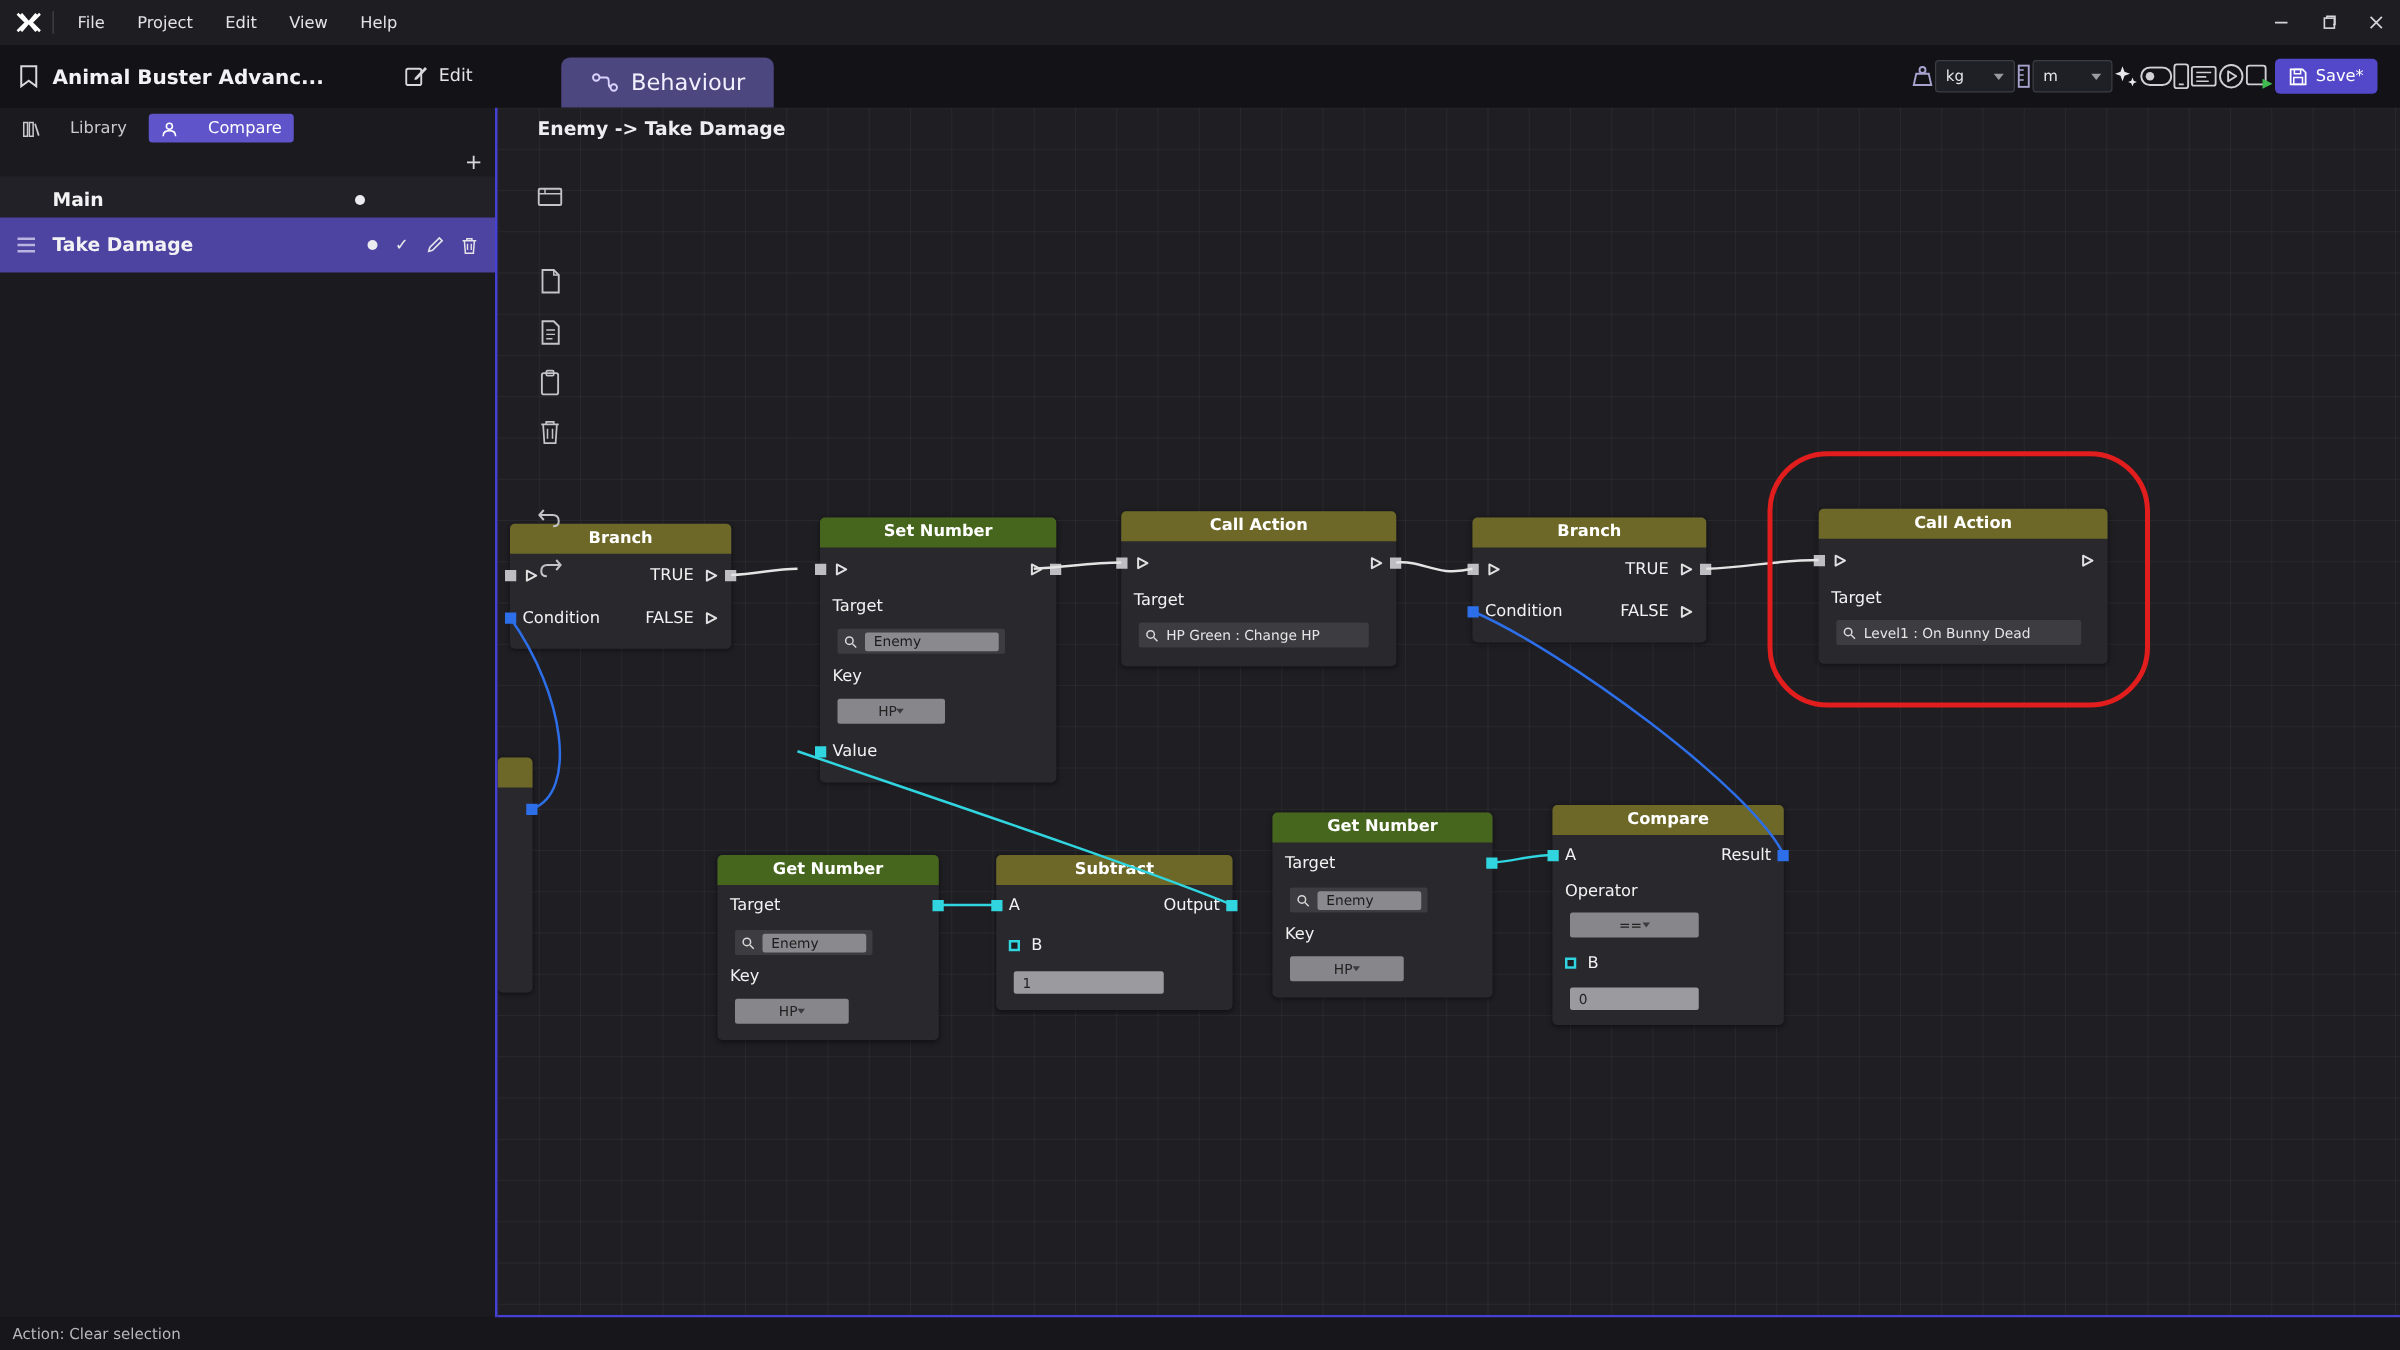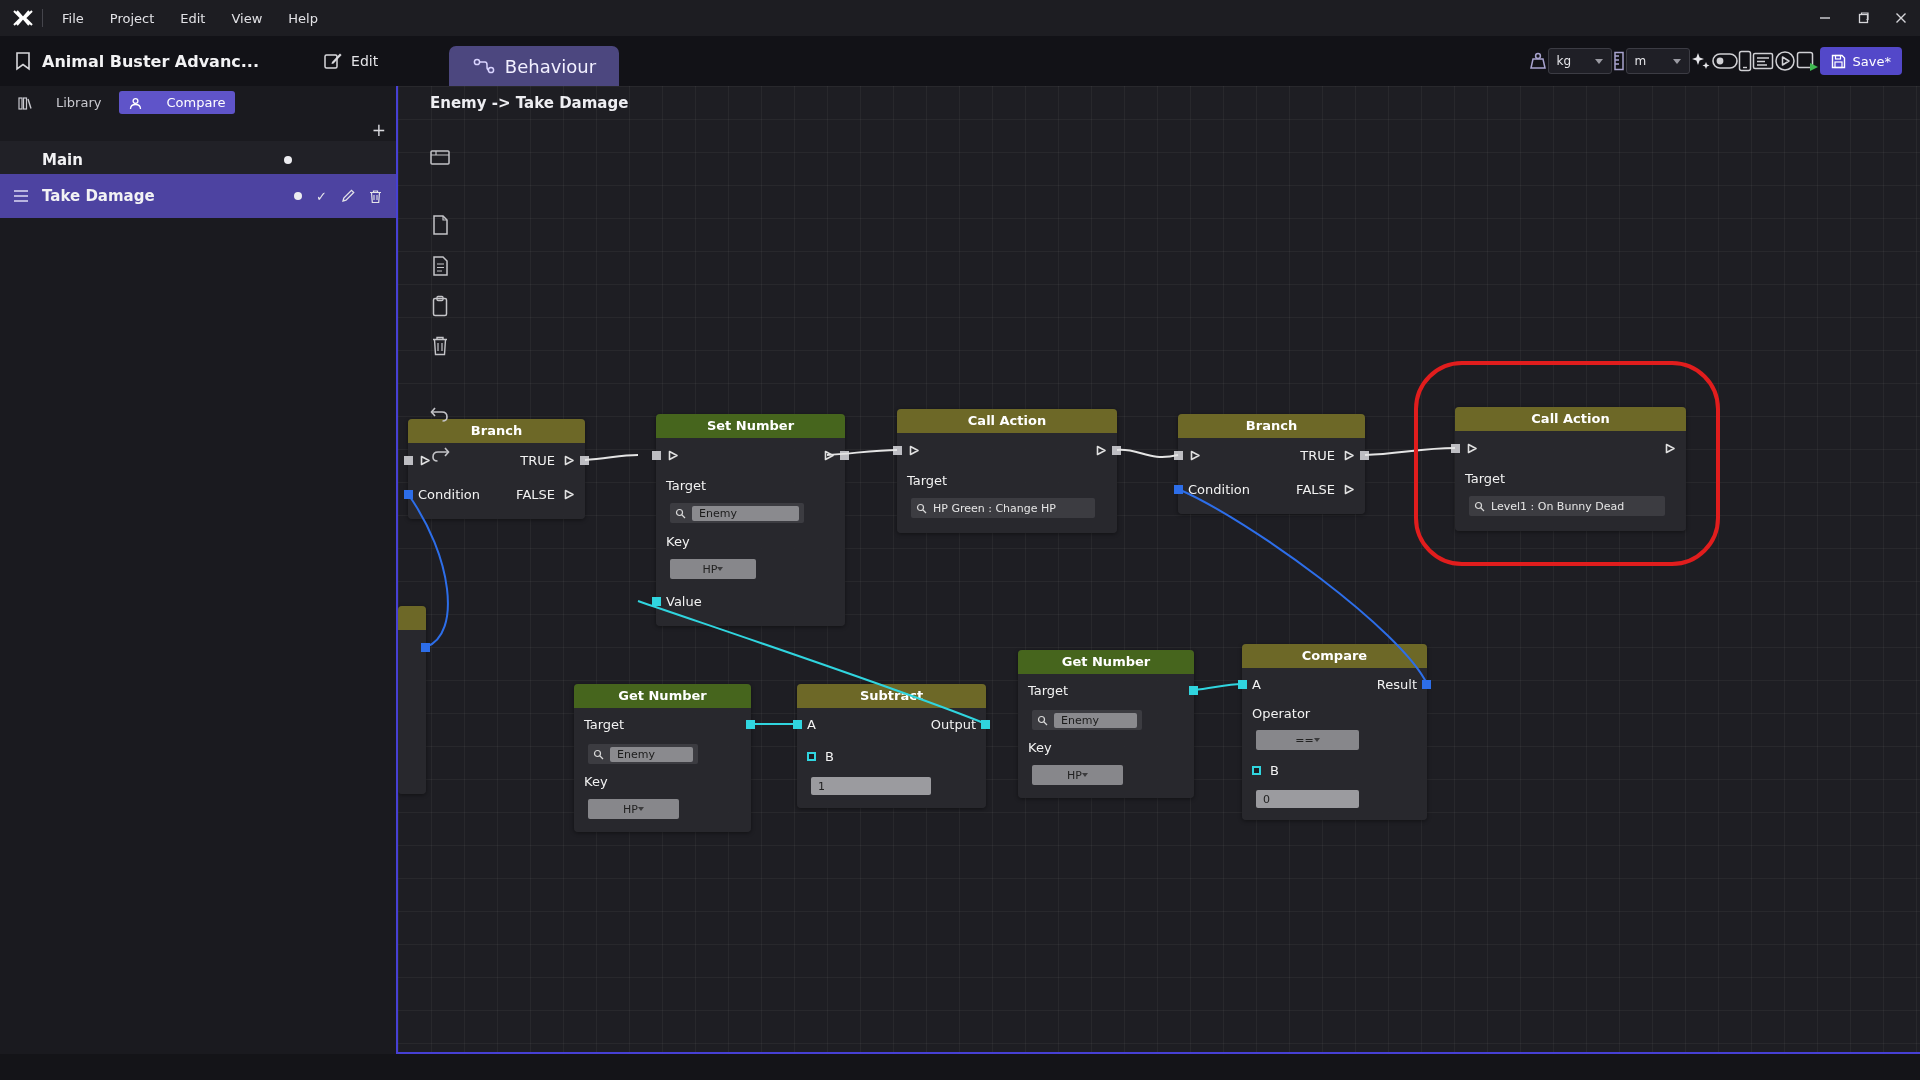--- a/index.html
+++ b/index.html
@@ -600,13 +600,16 @@
         <svg width="22" height="20" viewBox="0 0 22 20">
             <path d="M16 4 L19.5 8 L16 12" fill="none" stroke="#c4c4c8" stroke-width="1.6"></path>
             <path d="M19 8 H9 Q4 8 4 13 Q4 17 8.5 17" fill="none" stroke="#c4c4c8" stroke-width="1.6"></path>
           </svg>
       </div>
     </div>
   <div class="annotation" style="left: 1016px; top: 275px; width: 306px; height: 205px; border-color: rgb(225, 29, 29);"></div>
     </div>
   <div id="bottom-line"></div>
 
+  <div id="statusbar">
+    <span>Action: Clear selection</span>
+  </div>
 </div>
 
 </body></html>

